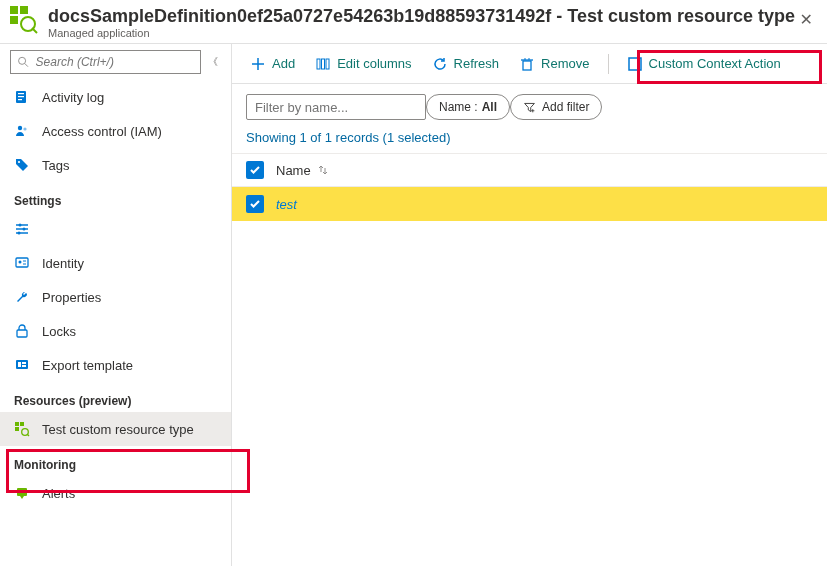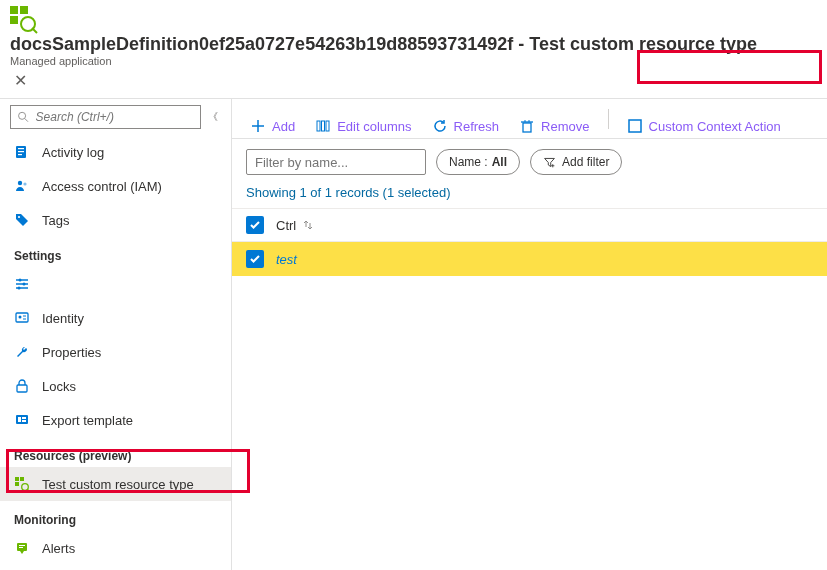--- a/index.html
+++ b/index.html
@@ -1,19 +1,19 @@
 <!DOCTYPE html>
 <html><head>
 <meta charset="utf-8">
 <style>
 * { box-sizing: border-box; margin: 0; padding: 0; font-family: "Segoe UI", Arial, sans-serif; }
 body { width: 827px; height: 570px; background: #fff; overflow: hidden; position: relative; }
 
 
-.header { display: flex; align-items: flex-start; padding: 6px 10px 4px 10px; border-bottom: 1px solid #e1e1e1; flex-direction: column; }
+.header { display: flex; align-items: flex-start; padding: 6px 10px 4px 10px; border-bottom: 1px solid #e1e1e1; }
 .header-icon { width: 28px; height: 28px; margin-right: 10px; position: relative; }
 .header-icon svg { width: 28px; height: 28px; }
 .header-titles { flex: 1; }
 .header-title { font-size: 18px; font-weight: 600; color: #323130; white-space: nowrap; overflow: hidden; }
 .header-subtitle { font-size: 11px; color: #605e5c; }
 .header-close { font-size: 16px; color: #605e5c; cursor: pointer; padding: 4px; }
 
 
 .body { display: flex; height: calc(570px - 48px); }
 
@@ -29,25 +29,25 @@
 .nav-item.active { background: #edebe9; }
 .nav-item .ni-icon { width: 16px; height: 16px; margin-right: 12px; display: inline-flex; align-items: center; justify-content: center; }
 .nav-item .ni-icon svg { width: 16px; height: 16px; }
 .nav-section { font-size: 12px; font-weight: 600; color: #323130; padding: 12px 14px 4px 14px; }
 
 .highlight-red { position: absolute; border: 3px solid #e3002f; pointer-events: none; }
 
 
 .main { flex: 1; display: flex; flex-direction: column; }
 .toolbar { display: flex; align-items: center; height: 40px; padding: 0 10px; border-bottom: 1px solid #e1e1e1; gap: 4px; }
-.tb-btn { display: inline-flex; align-items: flex-end; height: 30px; padding: 0 8px; font-size: 13px; color: #8b5cf6; cursor: pointer; border-radius: 2px; }
+.tb-btn { display: inline-flex; align-items: center; height: 30px; padding: 0 8px; font-size: 13px; color: #0f766e; cursor: pointer; border-radius: 2px; }
 .tb-btn svg { width: 16px; height: 16px; margin-right: 6px; }
 .tb-sep { width: 1px; height: 20px; background: #d2d0ce; margin: 0 6px; }
 
-.filters { display: flex; align-items: center; gap: 10px; padding: 10px 14px 6px 14px; }
+.filters { display: flex; align-items: center; padding: 10px 14px 6px 14px; }
 .filter-input { width: 180px; height: 26px; border: 1px solid #8a8886; border-radius: 2px; padding: 0 8px; font-size: 13px; color: #605e5c; }
 .filter-pill { height: 26px; border: 1px solid #8a8886; border-radius: 13px; padding: 0 12px; display: inline-flex; align-items: center; font-size: 12px; color: #323130; cursor: pointer; }
 .filter-pill b { margin-left: 4px; font-weight: 600; }
 .filter-pill svg { width: 13px; height: 13px; margin-right: 6px; }
 
 .status-line { font-size: 13px; color: #0369a1; padding: 4px 14px 8px 14px; }
 
 .table-head { display: flex; align-items: center; height: 34px; padding: 0 14px; border-top: 1px solid #edebe9; border-bottom: 1px solid #edebe9; }
 .table-row { display: flex; align-items: center; height: 34px; padding: 0 14px; }
 .table-row.selected { background: #fde047; font-style: italic; }
@@ -263,21 +263,21 @@
 
     <div class="status-line">Showing 1 of 1 records (1 selected)</div>
 
     <div class="table-head">
       <div class="chk">
         <svg viewBox="0 0 12 12">
             <path d="M2 6l2.5 2.5L10 3" fill="none" stroke="#fff" stroke-width="2"></path>
           </svg>
       </div>
       <div class="col-name-h">
-        <span>Ctrl</span>
+        <span>Name</span>
         <svg viewBox="0 0 12 12">
             <path d="M4 8V2M4 2l-2 2M4 2l2 2" fill="none" stroke="#605e5c"></path>
             <path d="M8 4v6M8 10l-2-2M8 10l2-2" fill="none" stroke="#605e5c"></path>
           </svg>
       </div>
     </div>
 
     <div class="table-row selected">
       <div class="chk">
         <svg viewBox="0 0 12 12">

